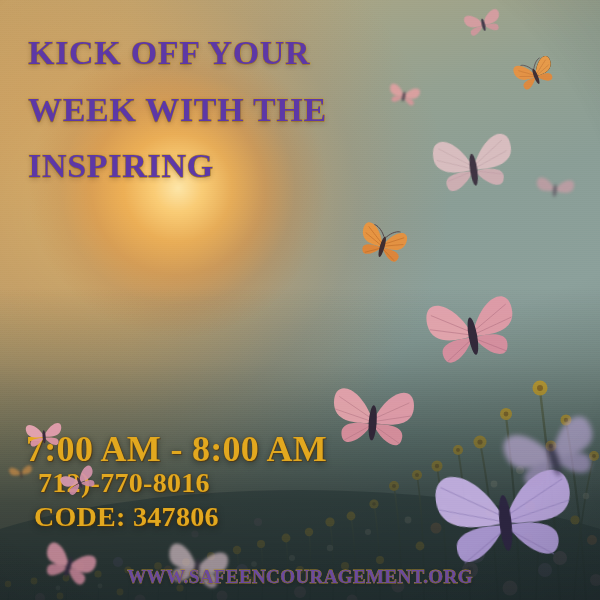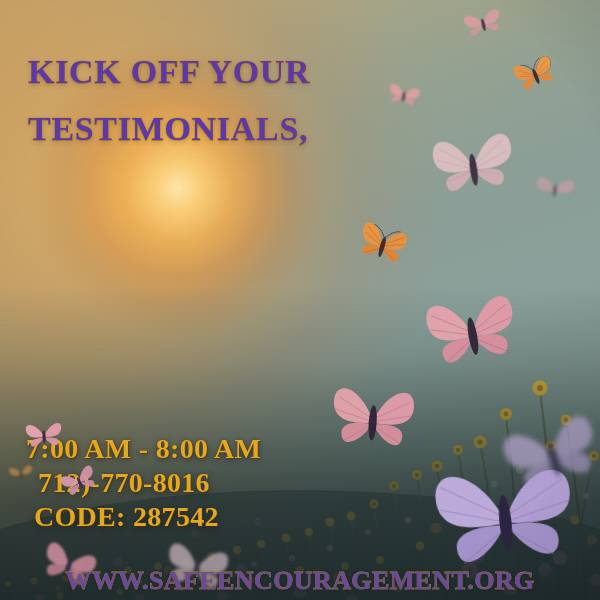--- a/index.html
+++ b/index.html
@@ -82,21 +82,21 @@
   .veg { position:absolute; left:0; bottom:0; width:600px; height:330px; }
 
   
   .bfly { position:absolute; }
   .bfly svg { display:block; width:100%; height:100%; }
 
   
   .headline {
     position:absolute;
     left: 28px;
-    top: 44px;
+    top: 25px;
     width: 392px;
     z-index: 40;
   }
   .headline .hl {
     font-size: 34px;
     line-height: 56.5px;
     font-weight: 700;
     letter-spacing: 0.7px;
     color: #5d38a6;
     text-transform: uppercase;
@@ -115,31 +115,31 @@
   }
   .details .dl {
     color: #e2a81f;
     font-weight: 700;
     white-space: nowrap;
     text-shadow:
       0 0 1px rgba(90,55,10,.85),
       1px 1px 0 rgba(80,50,10,.55),
       0 2px 6px rgba(20,25,20,.60);
   }
-  .details .time  { font-size: 28px; line-height: 34px; letter-spacing: .3px; }
+  .details .time  { font-size: 36px; line-height: 34px; letter-spacing: .3px; }
   .details .phone { font-size: 28px; line-height: 34px; margin-left: 12px; letter-spacing:.3px;}
   .details .code  { font-size: 28px; line-height: 34px; margin-left: 8px;  letter-spacing:.3px;}
 
   .weburl {
     position:absolute;
     left: 0; right: 0;
     top: 566px;
     text-align:center;
     z-index: 45;
-    font-size: 26px;
+    font-size: 19px;
     font-weight: 700;
     letter-spacing: 0.4px;
     color: #6b4a9e;
     text-transform: uppercase;
     -webkit-text-stroke: 0.8px #b5912f;
     paint-order: stroke fill;
     text-shadow: 0 1px 3px rgba(20,18,30,.55);
   }
 </style>
 </head>
@@ -517,24 +517,25 @@
       <path d="M40 30 C52 8 74 4 70 22 C67 34 52 34 40 32 Z" fill="#dd9244"></path>
       <ellipse cx="40" cy="32" rx="3" ry="11" fill="#42302f"></ellipse>
     </svg>
   </div>
 
   <div class="bg-layer bg-vignette"></div>
   <div class="bg-layer bg-grain"></div>
 
   <div class="headline">
     <div class="hl">KICK OFF YOUR</div>
-    <div class="hl">TESTIMONIALS,</div>
+    <div class="hl">WEEK WITH THE</div>
+    <div class="hl">INSPIRING</div>
   </div>
 
   <div class="details">
     <div class="dl time">7:00 AM - 8:00 AM</div>
     <div class="dl phone">712)-770-8016</div>
-    <div class="dl code">CODE: 287542</div>
+    <div class="dl code">CODE: 347806</div>
   </div>
 
   <div class="weburl">WWW.SAFEENCOURAGEMENT.ORG</div>
 
 </div>
 
 </body></html>

